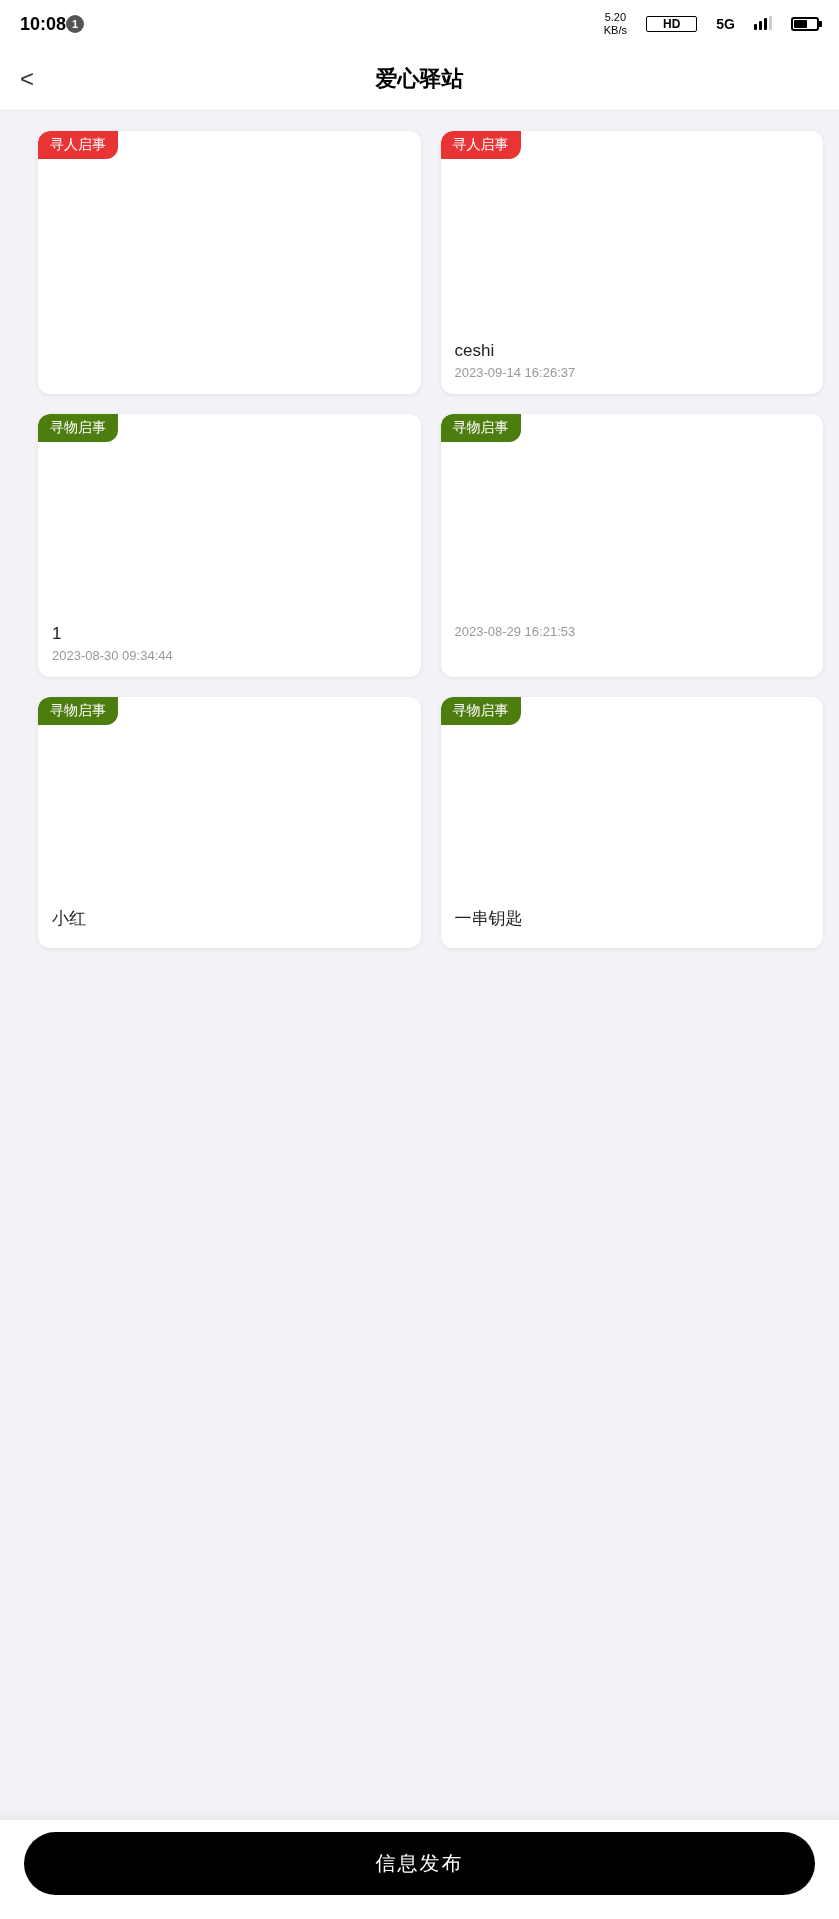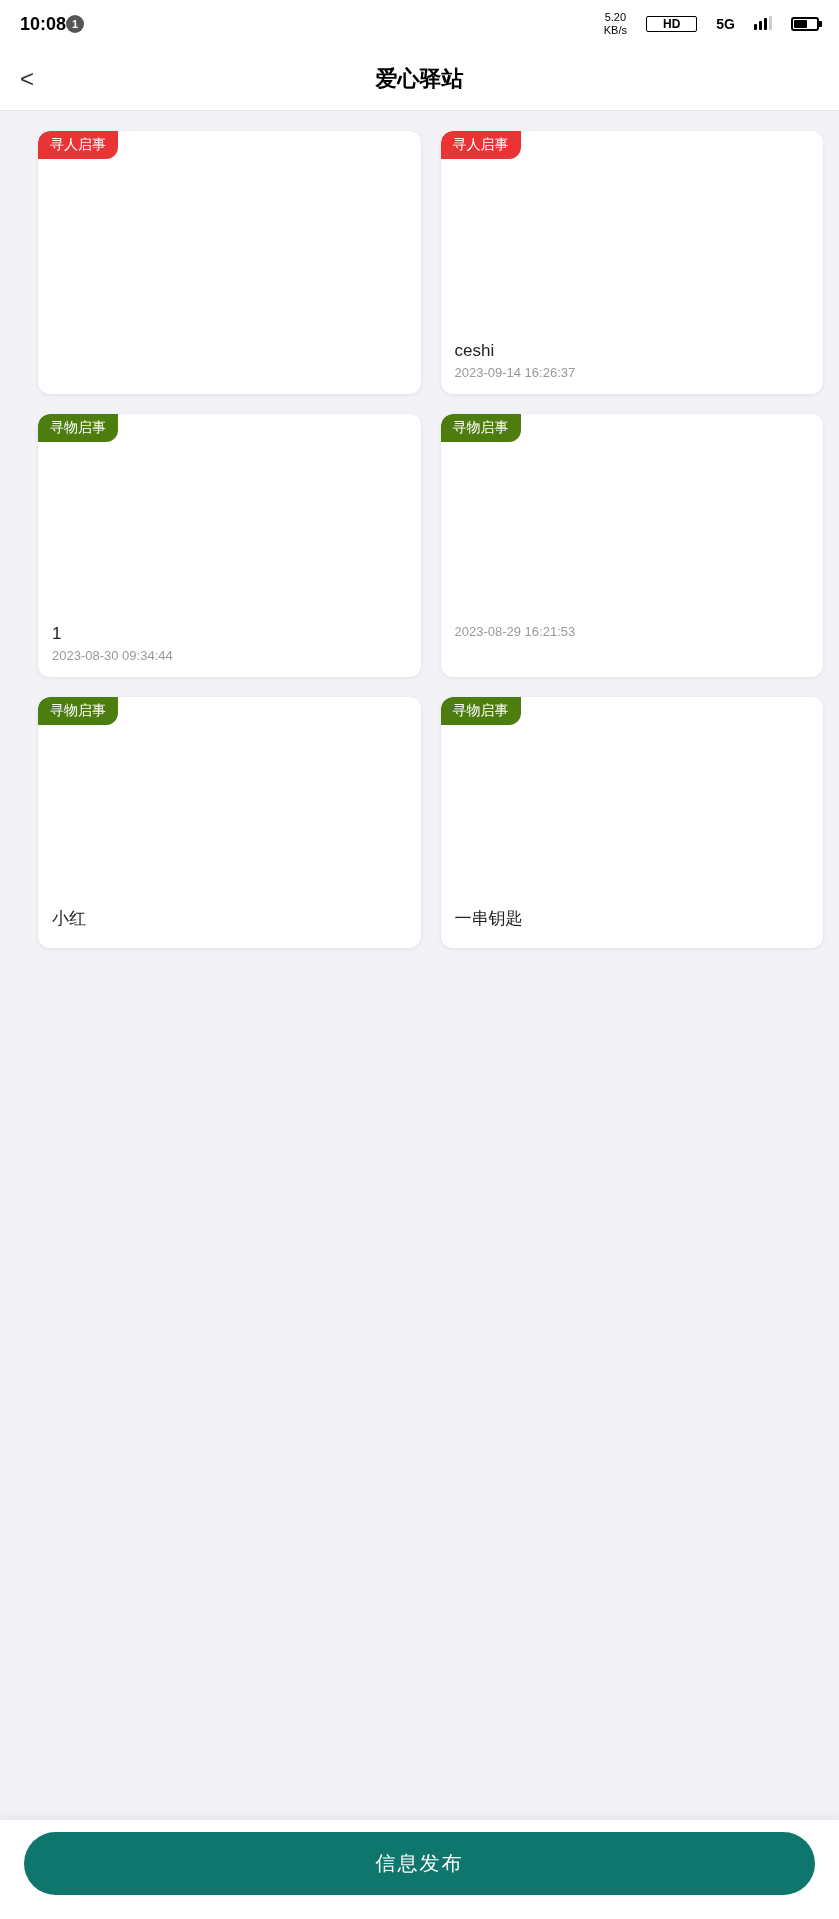--- a/index.html
+++ b/index.html
@@ -162,21 +162,21 @@
       position: fixed;
       bottom: 0;
       left: 0;
       width: 839px;
       background: #fff;
       padding: 12px 24px 24px;
       box-shadow: 0 -2px 12px rgba(0,0,0,0.08);
     }
     .publish-btn {
       width: 100%;
-      background: #0f766e;
+      background: #000000;
       color: #fff;
       border: none;
       border-radius: 50px;
       padding: 18px;
       font-size: 20px;
       font-weight: 500;
       cursor: pointer;
       letter-spacing: 2px;
     }
   </style>

